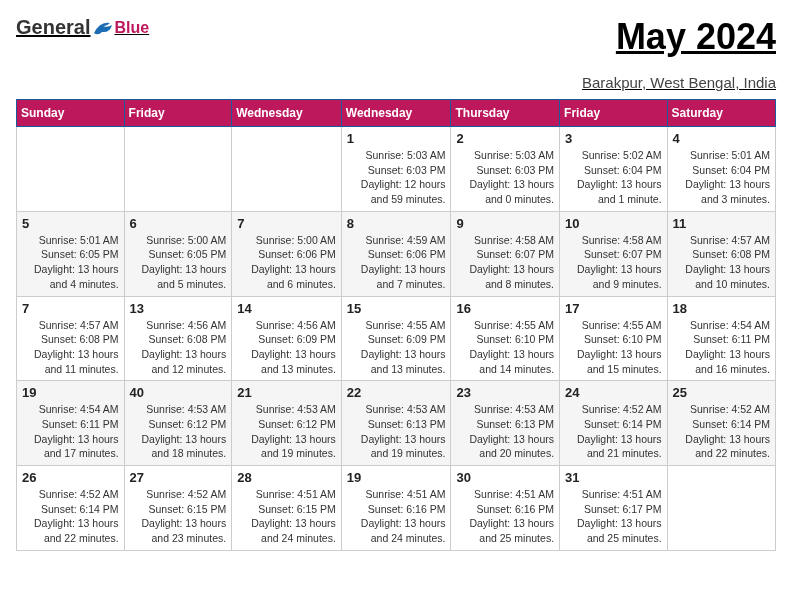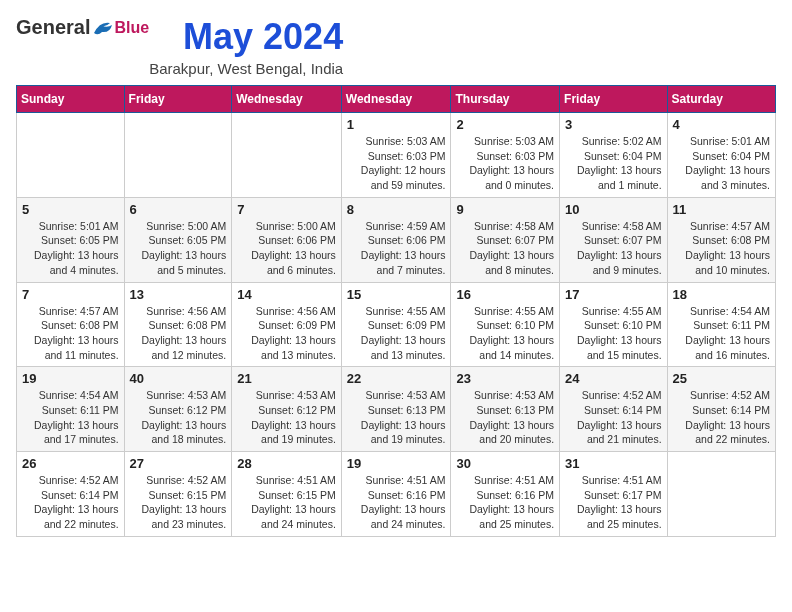--- a/index.html
+++ b/index.html
@@ -5,22 +5,24 @@
     * { box-sizing: border-box; margin: 0; padding: 0; }
     body {
       font-family: Arial, sans-serif;
       background: #fff;
       width: 792px;
       min-height: 612px;
       padding: 16px;
     }
     .header {
       display: flex;
+      justify-content: space-between;
       align-items: flex-start;
       margin-bottom: 8px;
+      text-decoration: underline;
     }
     .logo {
       display: flex;
       flex-direction: column;
       align-items: flex-start;
     }
     .logo-text {
       display: flex;
       align-items: center;
     }
@@ -38,26 +40,26 @@
       width: 22px;
       height: 18px;
       margin-left: 2px;
     }
     .title-section {
       text-align: right;
     }
     .month-year {
       font-size: 36px;
       font-weight: bold;
-      color: #1d4ed8;
+      color: #000000;
     }
     .location {
       font-size: 15px;
       color: #444;
-      margin-top: 2px;
+      margin-top: 16px;
     }
     .calendar {
       width: 100%;
       border-collapse: collapse;
       font-size: 11px;
     }
     .calendar th {
       background: #be185d;
       color: #fff;
       padding: 6px 4px;

